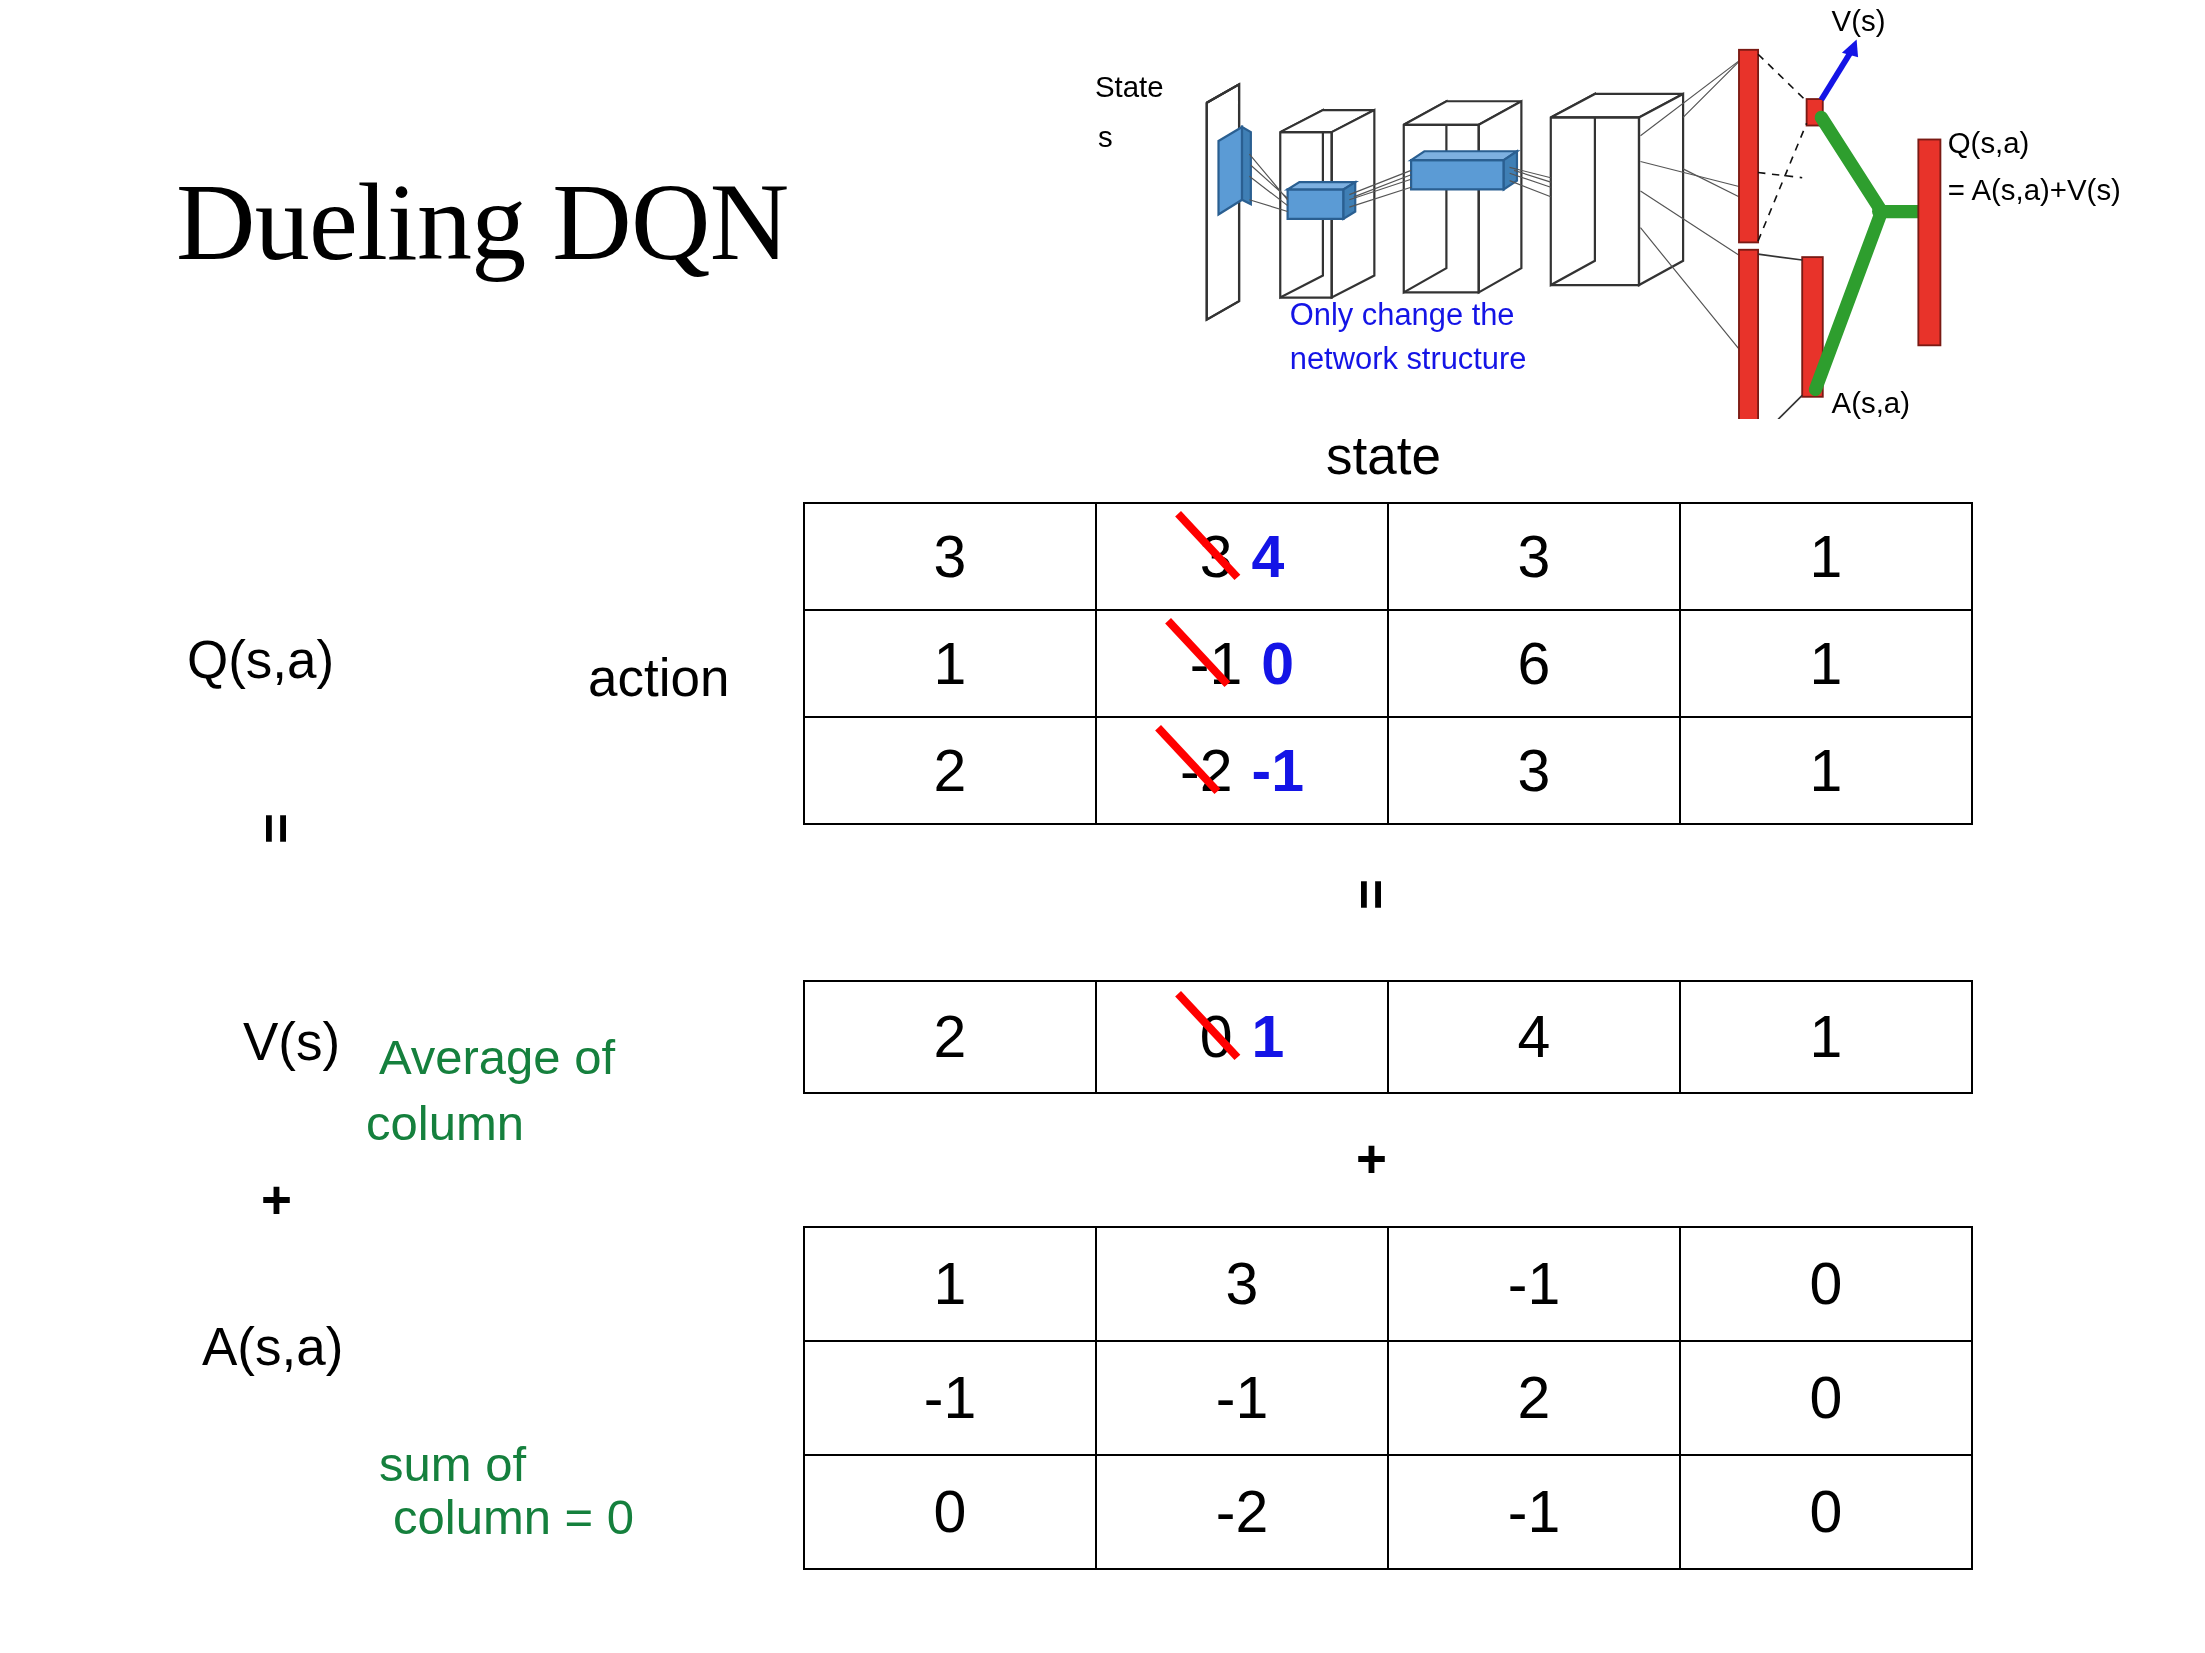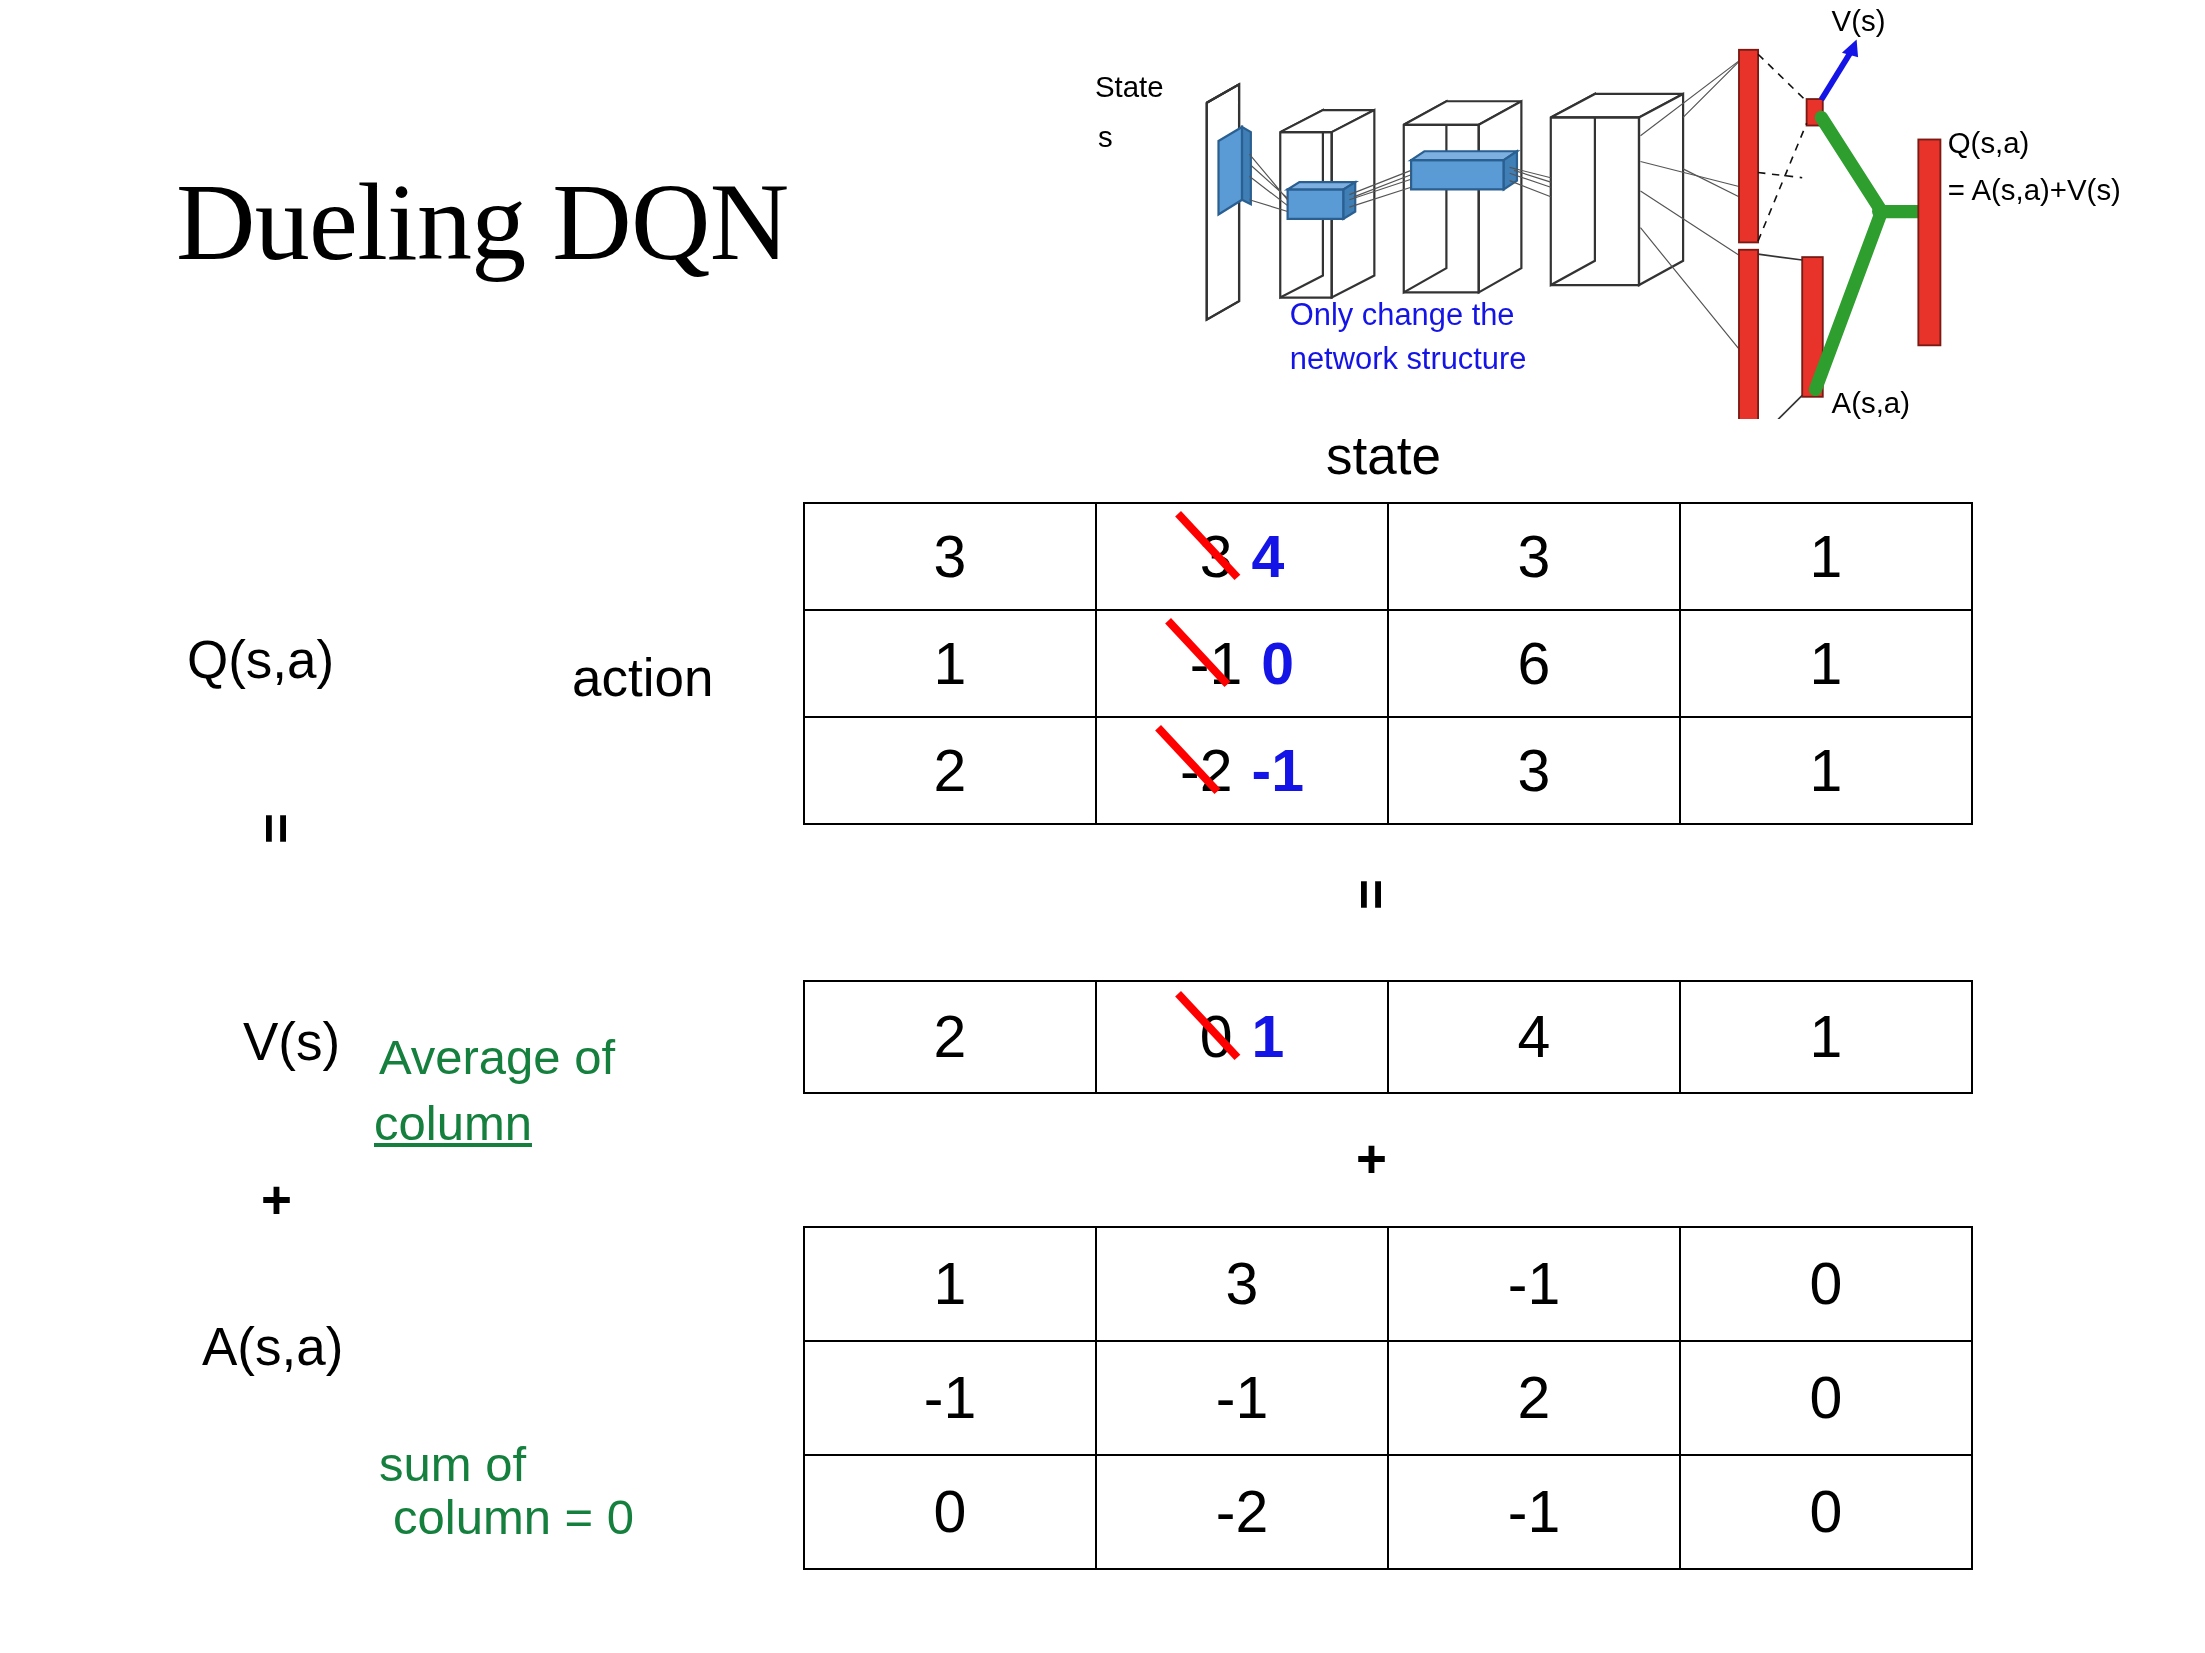--- a/index.html
+++ b/index.html
@@ -130,21 +130,21 @@
 
   #state-header {
     left: 803px;
     top: 425px;
     width: 1161px;
     text-align: center;
     font-size: 53px;
     color: #000;
   }
   #action-label {
-    left: 572px;
+    left: 588px;
     top: 647px;
     font-size: 53px;
     color: #000;
   }
 </style>
 </head>
 <body>
 
 <div class="abs" id="slide-title">Dueling DQN</div>
 
@@ -257,21 +257,21 @@
 <div class="abs" id="state-header">state</div>
 <div class="abs" id="action-label">action</div>
 
 <div class="abs side-label" style="left:187px; top:629px;">Q(s,a)</div>
 
 <div class="abs op-eq" style="left:261px; top:798px;">=</div>
 
 <div class="abs side-label" style="left:243px; top:1011px;">V(s)</div>
 
 <div class="abs side-note" style="left:379px; top:1029px;">Average of</div>
-<div class="abs side-note" style="left:374px; top:1095px;text-decoration:underline;">column</div>
+<div class="abs side-note" style="left:366px; top:1095px;">column</div>
 
 <div class="abs op-sym" style="left:261px; top:1169px;">+</div>
 
 <div class="abs side-label" style="left:202px; top:1316px;">A(s,a)</div>
 
 <div class="abs side-note" style="left:379px; top:1436px;">sum of</div>
 <div class="abs side-note" style="left:393px; top:1489px;">column = 0</div>
 
 <div class="abs op-eq" style="left:1356px; top:864px;">=</div>
 <div class="abs op-sym" style="left:1356px; top:1128px;">+</div>

